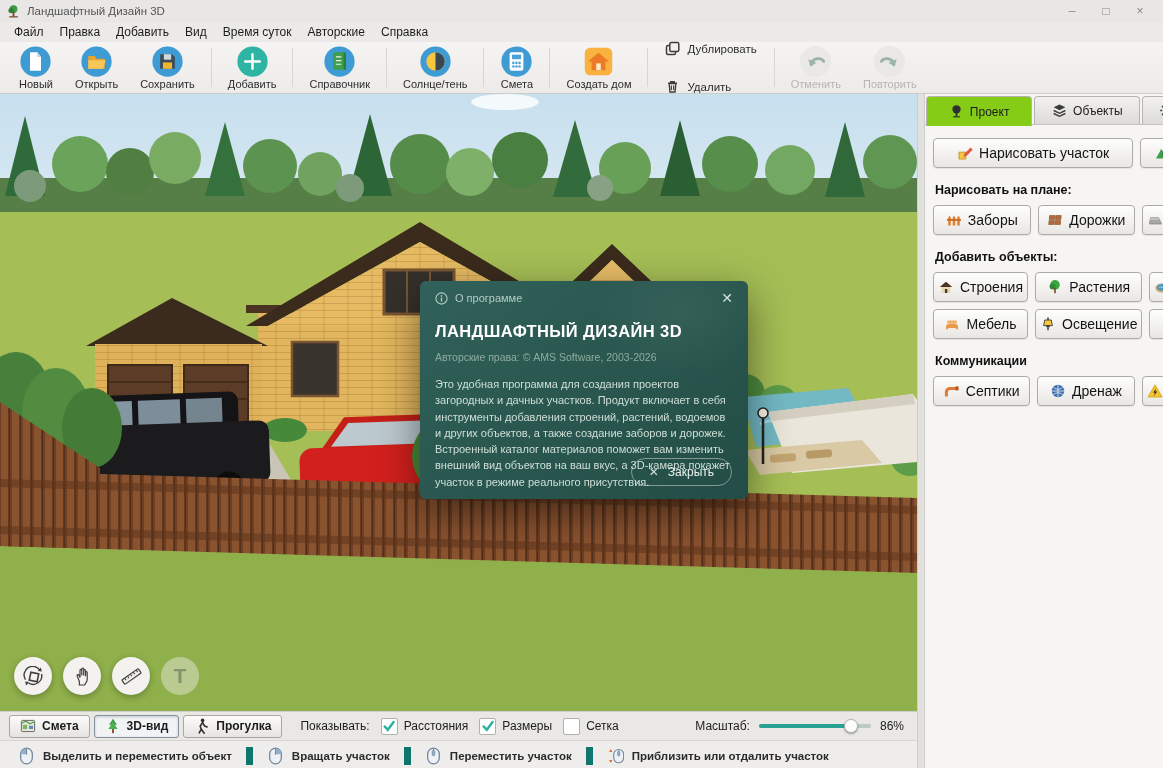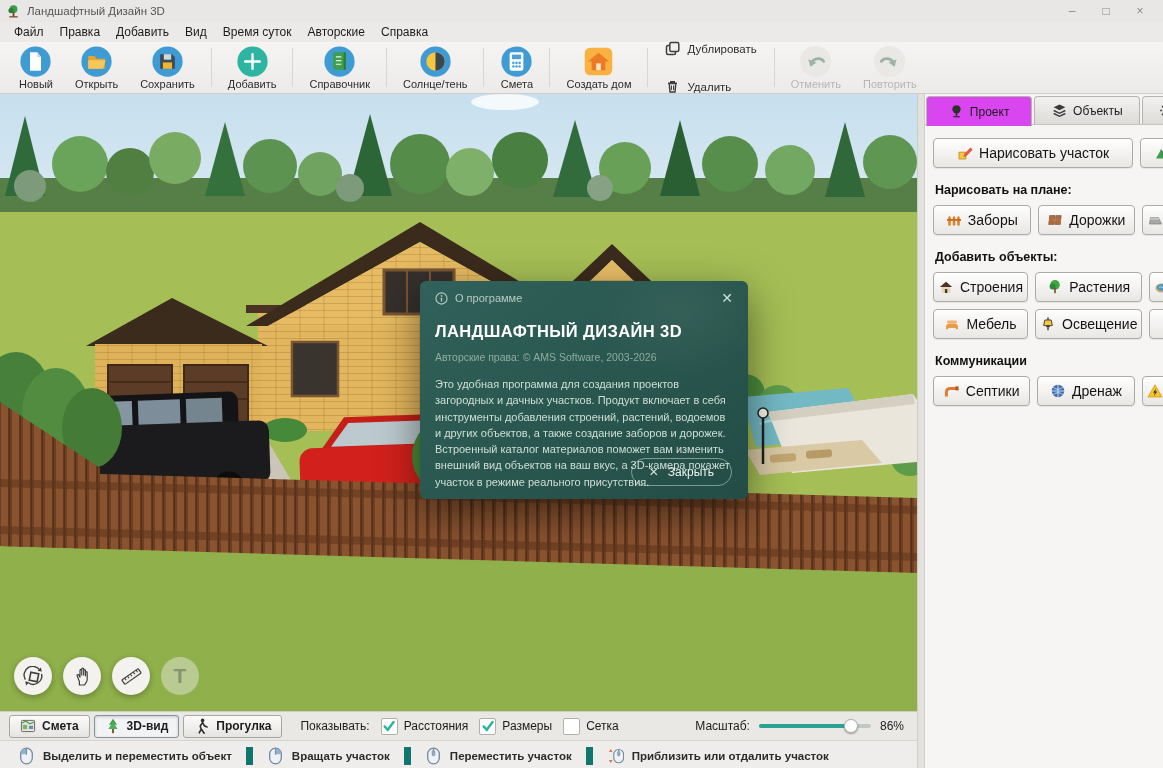--- a/index.html
+++ b/index.html
@@ -64,21 +64,21 @@
   
   .statusbar{height:30px;background:#eeedeb;border-top:1px solid #d6d4d1;display:flex;align-items:center;padding:0 4px;flex:none;}
   .hint{display:flex;align-items:center;gap:8px;font-size:11.5px;font-weight:600;color:#2b2b2b;padding:0 14px;height:18px;}
   .hint + .hint{border-left:7px solid #0f766e;}
   .hint .hi{width:17px;height:18px;display:flex;}
   
   .panel{flex:1;background:#f6f5f3;display:flex;flex-direction:column;}
   .panel-tabs{display:flex;gap:2px;padding:2px 1px 0 1px;}
   .ptab{flex:1;height:27px;display:flex;align-items:center;justify-content:center;gap:6px;font-size:12px;color:#1b1b1b;background:linear-gradient(#f3f1ef,#dddbd8);border:1px solid #b6b4b1;border-bottom:none;border-radius:4px 4px 0 0;}
   .ptab .ti{width:15px;height:15px;display:flex;}
-  .ptab.active{background:#d946ef;height:29px;margin-bottom:-2px;z-index:2;}
+  .ptab.active{background:#84cc16;height:29px;margin-bottom:-2px;z-index:2;}
   .panel-content{flex:1;border-top:1px solid #c6c4c1;padding:13px 8px 0 8px;background:#f6f5f3;}
   .prow{display:flex;gap:7px;}
   .pbtn{height:30px;display:flex;align-items:center;justify-content:center;gap:6px;font-size:14px;color:#141414;background:linear-gradient(#fefefd,#e9e7e4);border:1px solid #adabA8;border-radius:4px;box-shadow:0 1px 1px rgba(0,0,0,.07);box-sizing:border-box;padding:0 4px;white-space:nowrap;}
   .pbtn .pi{width:16px;height:16px;display:flex;flex:none;}
   .psection-h{font-size:12.5px;font-weight:700;color:#101010;margin:15px 2px 8px 2px;}
   .pgrid{display:grid;grid-template-columns:repeat(3,1fr);gap:7px;}
   .flex2{flex:2.08;} .flex1{flex:1;}
 </style>
 </head>
 <body>

